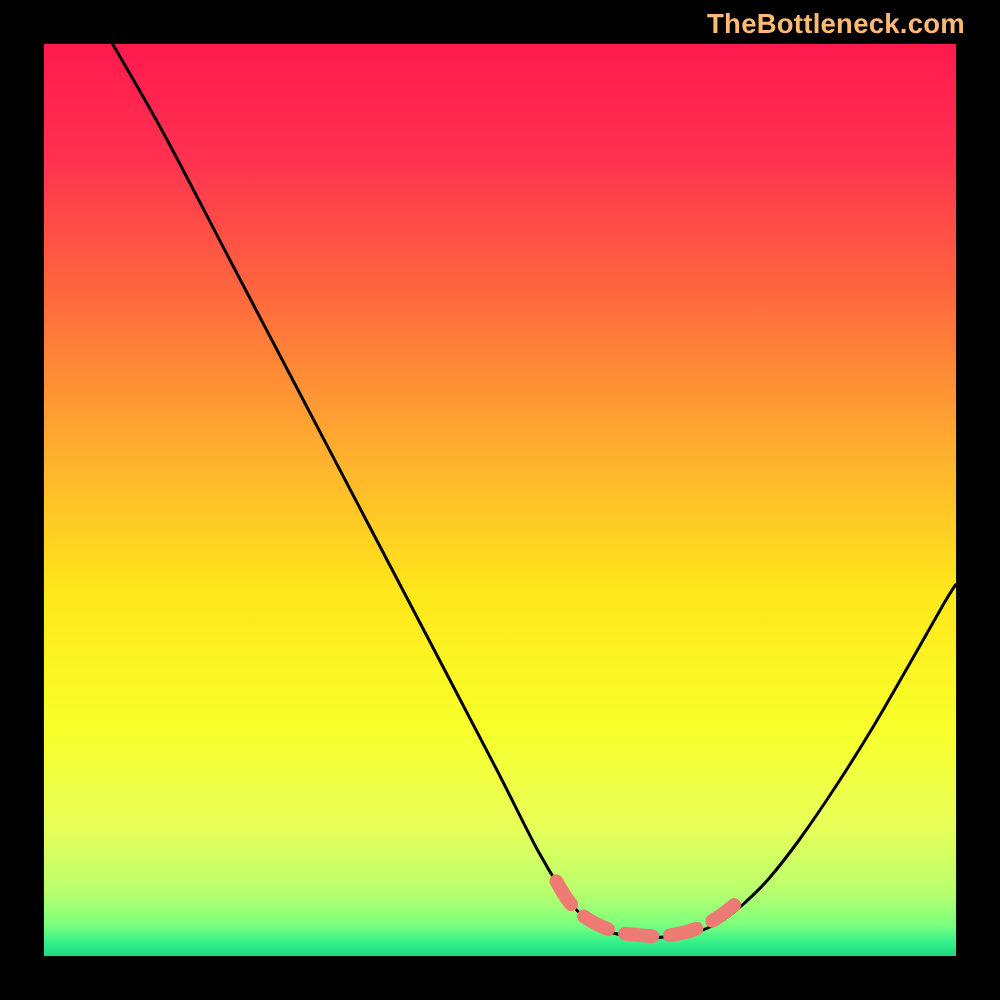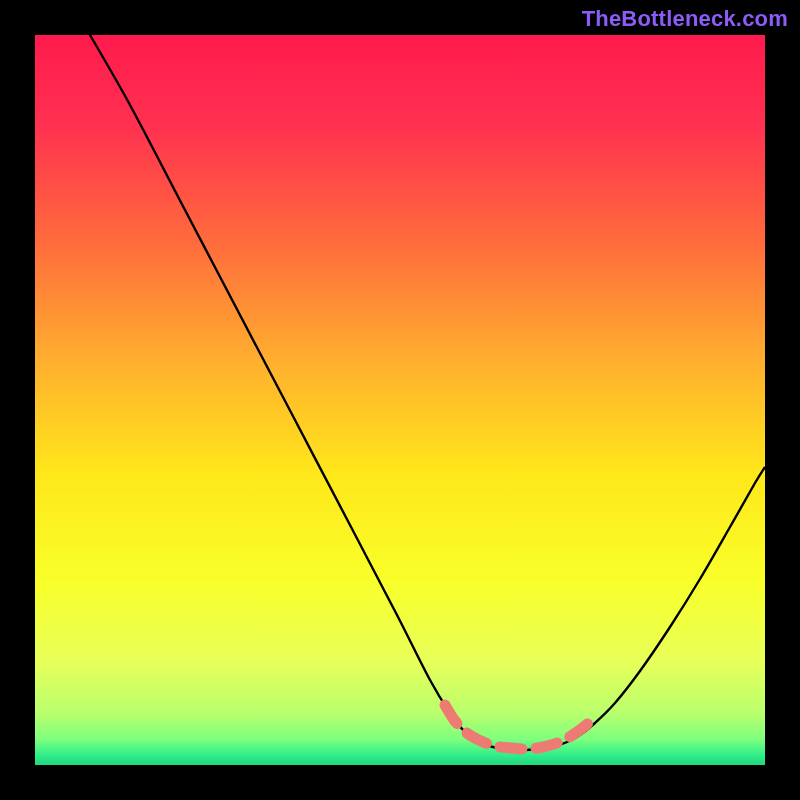--- a/index.html
+++ b/index.html
@@ -15,22 +15,22 @@
     position: absolute;
     left: 0;
     top: 0;
     width: 800px;
     height: 800px;
     background: #000;
   }
   .watermark {
     position: absolute;
     top: 6px;
-    right: 12px;
-    color: #8b5cf6;
+    right: 28px;
+    color: #fdba74;
     font-size: 22px;
     font-weight: 600;
     letter-spacing: 0.2px;
     font-family: Arial, sans-serif;
   }
   .plot {
     position: absolute;
     left: 35px;
     top: 35px;
     width: 730px;

